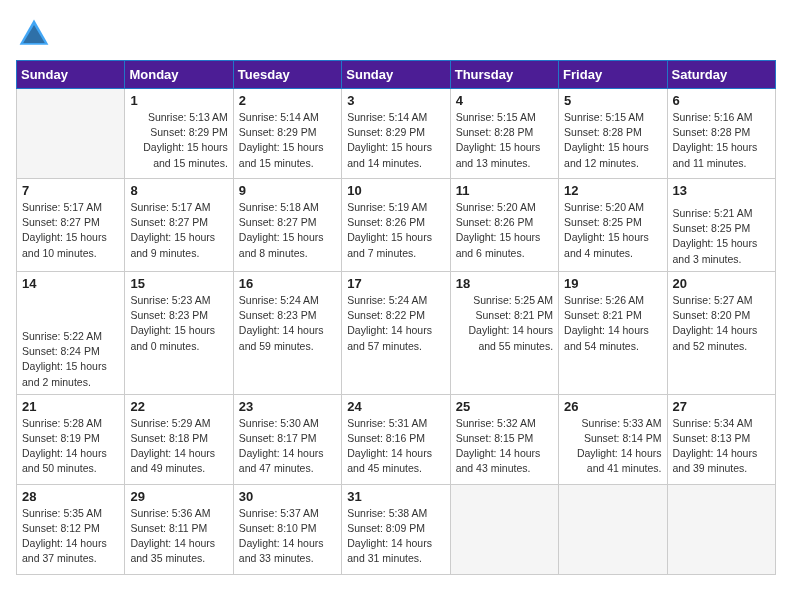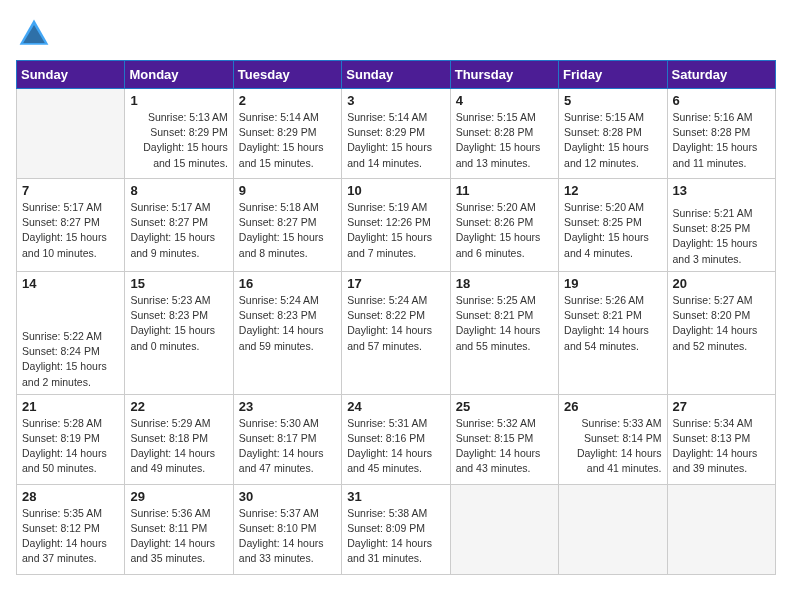--- a/index.html
+++ b/index.html
@@ -184,21 +184,21 @@
         <td>
           <div class="day-number">9</div>
           <div class="day-info" style="white-space: pre-line;">Sunrise: 5:18 AM
 Sunset: 8:27 PM
 Daylight: 15 hours
 and 8 minutes.</div>
         </td>
         <td>
           <div class="day-number">10</div>
           <div class="day-info" style="white-space: pre-line;">Sunrise: 5:19 AM
-Sunset: 12:26 PM
+Sunset: 8:26 PM
 Daylight: 15 hours
 and 7 minutes.</div>
         </td>
         <td>
           <div class="day-number">11</div>
           <div class="day-info" style="white-space: pre-line;">Sunrise: 5:20 AM
 Sunset: 8:26 PM
 Daylight: 15 hours
 and 6 minutes.</div>
         </td>
@@ -241,21 +241,21 @@
         </td>
         <td>
           <div class="day-number">17</div>
           <div class="day-info" style="white-space: pre-line;">Sunrise: 5:24 AM
 Sunset: 8:22 PM
 Daylight: 14 hours
 and 57 minutes.</div>
         </td>
         <td>
           <div class="day-number">18</div>
-          <div class="day-info" style="white-space: pre-line;">Sunrise: 5:25 AM
+          <div class="day-info" style="white-space: pre-line; text-align: right;">Sunrise: 5:25 AM
 Sunset: 8:21 PM
 Daylight: 14 hours
 and 55 minutes.</div>
         </td>
         <td>
           <div class="day-number">19</div>
           <div class="day-info" style="white-space: pre-line;">Sunrise: 5:26 AM
 Sunset: 8:21 PM
 Daylight: 14 hours
 and 54 minutes.</div>

